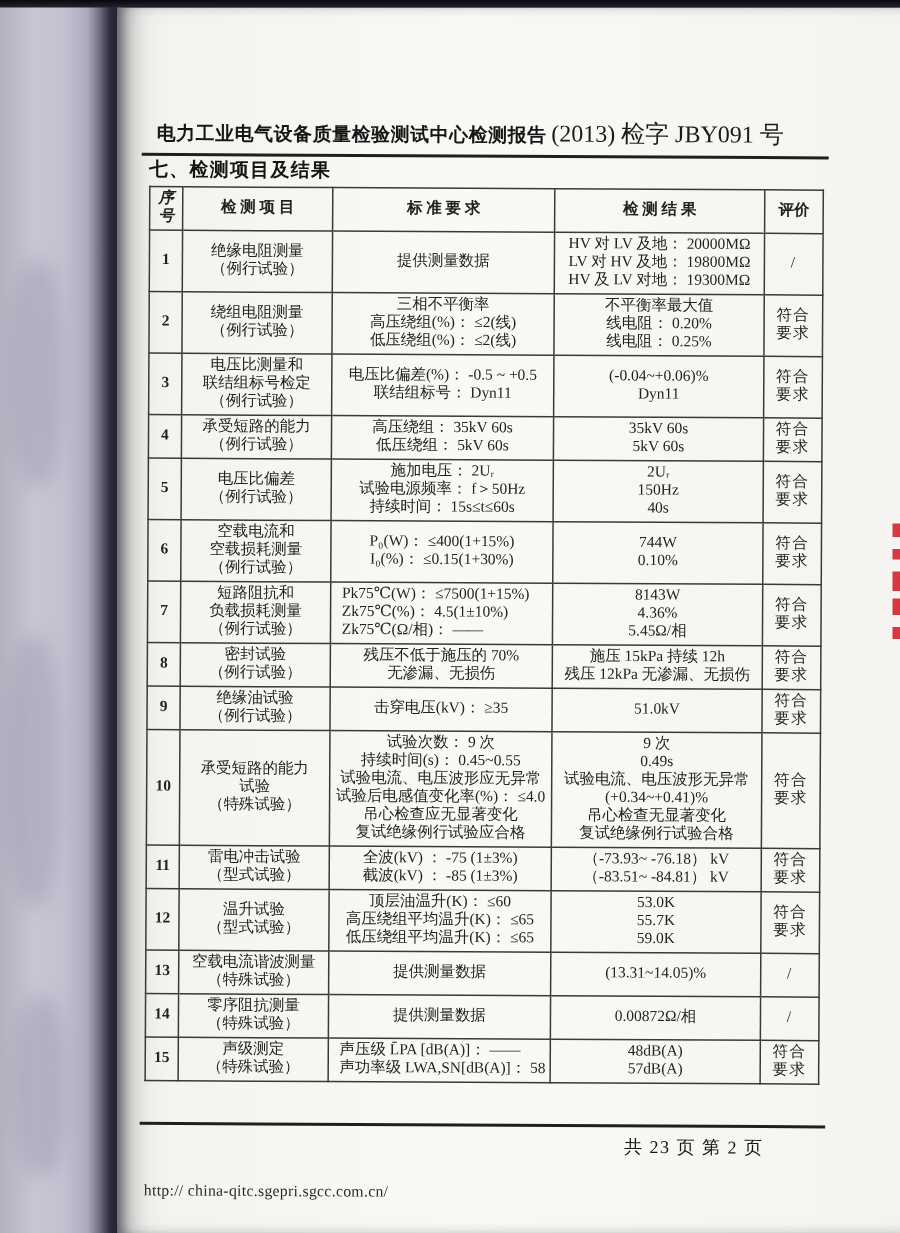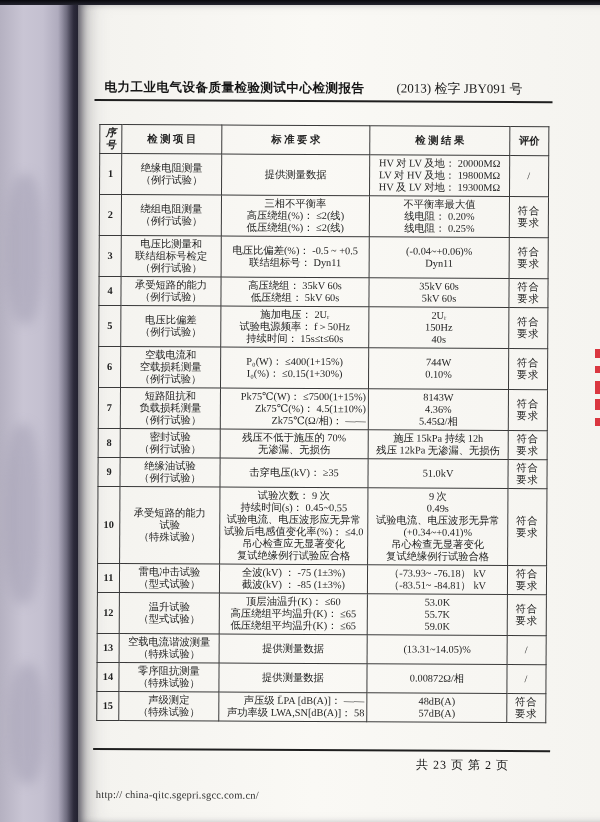--- a/index.html
+++ b/index.html
@@ -29,39 +29,39 @@
   .sl1{top:349px;height:9px;}
   .sl2{top:366px;height:7px;}
   .sl3{top:381px;height:13px;}
   .sl4{top:399px;height:11px;}
   .sl5{top:418px;height:8px;}
 
   
   .doc-header{position:absolute;top:73px;left:17px;width:458px;}
   .doc-header-row{display:flex;justify-content:space-between;align-items:baseline;padding:0 30px 0 10px;}
   .doc-title{font-weight:bold;font-size:12.5px;letter-spacing:.5px;color:#161616;}
-  .doc-number{font-size:13px;color:#1a1a1a;white-space:nowrap;}
+  .doc-number{font-size:16px;color:#1a1a1a;white-space:nowrap;}
   .header-rule{margin-top:3px;border-bottom:2px solid #1f1f1f;}
   .section-title{position:absolute;top:100px;left:22px;font-weight:bold;font-size:12.5px;letter-spacing:1px;color:#141414;}
 
   
   table.results{position:absolute;top:119px;left:22px;width:449px;
     border-collapse:collapse;table-layout:fixed;}
   table.results td,table.results th{
     border:1px solid #3a3a3a;
     font-size:10.3px;line-height:12px;
     padding:2px 2px;vertical-align:middle;text-align:center;
     color:#222;overflow:hidden;}
   table.results{border:1.5px solid #262626;}
   th{font-weight:bold;font-size:11px;color:#1a1a1a;}
   th.h-no{font-size:10px;line-height:11px;word-break:break-all;padding:1px 0;font-style:italic;}
   td.c-no{font-weight:bold;font-size:11px;}
   td.c-item{font-weight:normal;font-size:10.6px;color:#191919;}
   td.c-eval{font-size:11px;letter-spacing:1px;}
-  td.std-left div, td.res-left div{text-align:right;padding-left:5px;}
+  td.std-left div, td.res-left div{text-align:left;padding-left:5px;}
   td div{white-space:nowrap;}
 
   
   .footer-rule{position:absolute;top:743px;left:19px;width:457px;border-top:2px solid #1f1f1f;}
   .footer-url{position:absolute;top:748px;left:22px;font-size:10.5px;color:#2b2b2b;letter-spacing:.2px;margin-top:36px;}
   .footer-pages{position:absolute;top:750px;left:342px;font-size:12px;color:#161616;letter-spacing:1px;font-family:Liberation Serif, serif;}
 </style>
 </head>
 <body>
 
@@ -77,20 +77,21 @@
   <div class="page-content">
 
     <div class="doc-header">
       <div class="doc-header-row">
         <span class="doc-title">电力工业电气设备质量检验测试中心检测报告</span>
         <span class="doc-number">(2013) 检字 JBY091 号</span>
       </div>
       <div class="header-rule"></div>
     </div>
 
+    <div class="section-title">七、检测项目及结果</div>
 
     <table class="results">
       <colgroup>
         <col style="width:22px">
           <col style="width:100px">
           <col style="width:148px">
           <col style="width:140px">
           <col style="width:39px">
       </colgroup>
       <thead>

